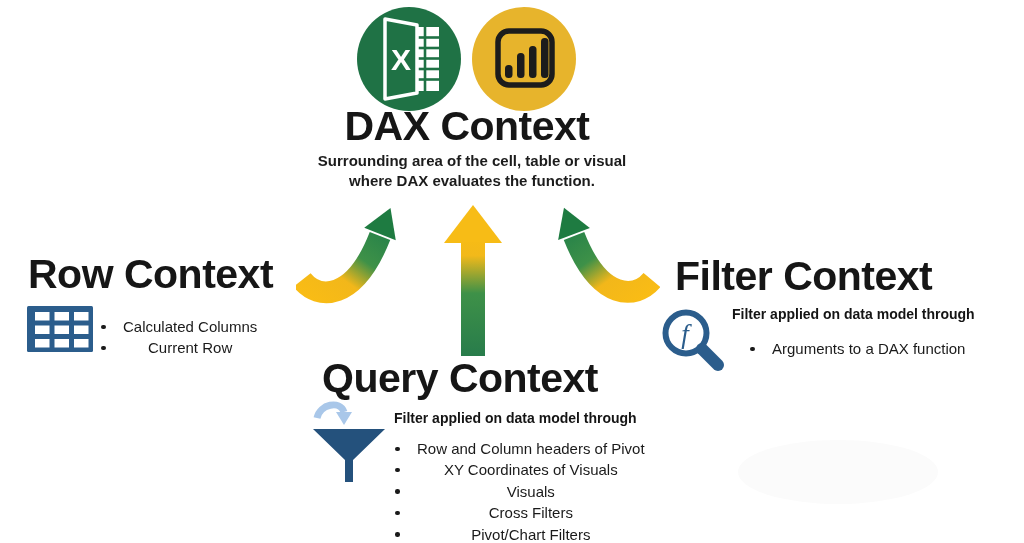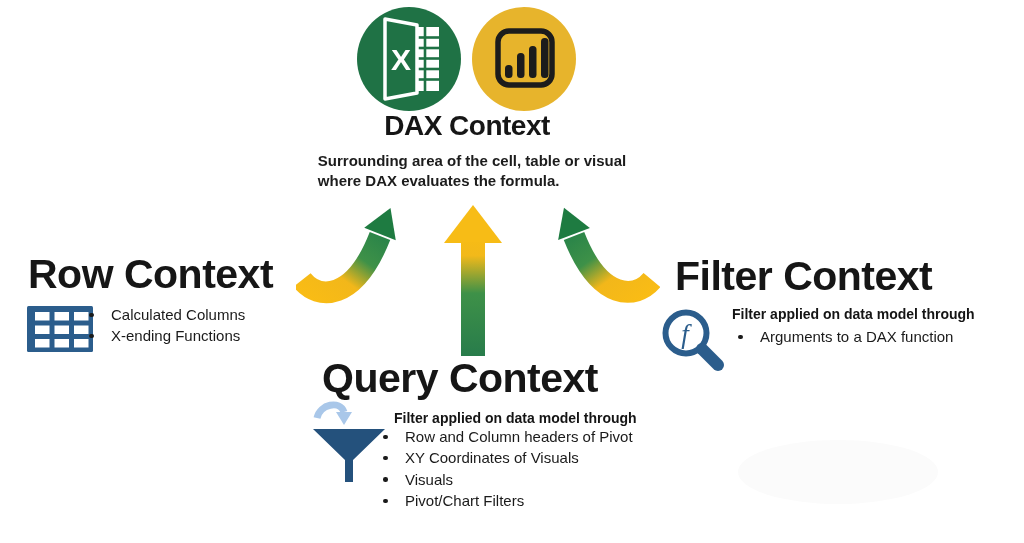--- a/index.html
+++ b/index.html
@@ -4,37 +4,37 @@
 <style>
   html,body{margin:0;padding:0;}
   body{
     width:1024px;height:543px;position:relative;background:#ffffff;
     font-family:"Liberation Sans",sans-serif;color:#1a1a1a;overflow:hidden;
   }
   .abs{position:absolute;}
   
   .dax-title{
     left:467px;top:104px;transform:translateX(-50%);
-    font-size:28px;font-weight:600;letter-spacing:-0.5px;line-height:44px;
+    font-size:41px;font-weight:600;letter-spacing:-0.5px;line-height:44px;
     white-space:nowrap;color:#161616;
   }
   .dax-sub{
     left:472px;top:151px;transform:translateX(-50%);
-    font-size:15px;font-weight:600;line-height:20px;
+    font-size:15px;font-weight:600;line-height:20px;text-align:center;
     white-space:nowrap;color:#1c1c1c;
   }
   
   .section-title{
     font-size:41px;font-weight:600;letter-spacing:-0.5px;line-height:44px;
     white-space:nowrap;color:#161616;
   }
   .lead{
     font-size:14px;font-weight:700;line-height:20px;white-space:nowrap;color:#141414;
   }
-  ul.blist{margin:0;padding:0;list-style:none;}
+  ul.blist{margin:12px;padding:0;list-style:none;text-align:center;}
   ul.blist li{
     position:relative;padding-left:25px;font-size:15px;line-height:21.4px;
     white-space:nowrap;color:#1a1a1a;
   }
   ul.blist li::before{
     content:"";position:absolute;left:3px;top:8.5px;width:4.5px;height:4.5px;
     border-radius:50%;background:#1a1a1a;
   }
   .watermark{
     left:738px;top:440px;width:200px;height:64px;border-radius:50%;
@@ -67,21 +67,21 @@
     <rect x="33" y="58" width="7.5" height="13" rx="3.5"></rect>
     <rect x="45" y="46" width="7.5" height="25" rx="3.5"></rect>
     <rect x="57" y="39" width="7.5" height="32" rx="3.5"></rect>
     <rect x="69" y="31" width="7.5" height="40" rx="3.5"></rect>
   </g>
 </svg>
 
 <div class="abs dax-title">DAX Context</div>
 <div class="abs dax-sub">
   <div>Surrounding area of the cell, table or visual</div>
-  <div>where DAX evaluates the formula.</div>
+  <div>where DAX evaluates the function.</div>
 </div>
 
 <svg class="abs" style="left:296px;top:200px" width="120" height="108" viewBox="0 0 120 108">
   <defs>
     <linearGradient id="lg-left" x1="0" y1="1" x2="1" y2="0">
       <stop offset="0" stop-color="#F9BC15"></stop>
       <stop offset="0.38" stop-color="#F2B71A"></stop>
       <stop offset="0.68" stop-color="#3E9148"></stop>
       <stop offset="1" stop-color="#2B8549"></stop>
     </linearGradient>
@@ -128,21 +128,21 @@
       <rect x="27.5" y="19.5" width="14.5" height="8.5"></rect>
       <rect x="47" y="19.5" width="14.5" height="8.5"></rect>
     <rect x="8" y="33" width="14.5" height="8.5"></rect>
       <rect x="27.5" y="33" width="14.5" height="8.5"></rect>
       <rect x="47" y="33" width="14.5" height="8.5"></rect>
   </g>
 </svg>
 
 <ul class="abs blist" style="left:86px;top:304px">
   <li>Calculated Columns</li>
-  <li>X-ending Functions</li>
+  <li>Current Row</li>
 </ul>
 
 <div class="abs section-title" style="left:675px;top:254px">Filter Context</div>
 
 <svg class="abs" style="left:658px;top:304px" width="84" height="70" viewBox="0 0 84 70">
   <circle cx="28" cy="29" r="20.5" fill="#ffffff" stroke="#2B5D8C" stroke-width="6"></circle>
   <line x1="44" y1="45" x2="60" y2="61" stroke="#2B5D8C" stroke-width="12" stroke-linecap="round"></line>
   <text x="27" y="39" font-size="27" font-style="italic" fill="#2B5D8C" text-anchor="middle" font-family="Liberation Serif, serif">f</text>
 </svg>
 
@@ -157,16 +157,17 @@
   <path d="M 5 20 C 8 6, 28 2, 32 14" fill="none" stroke="#A9C7E9" stroke-width="7"></path>
   <polygon points="24,14 40,14 32,27" fill="#A9C7E9"></polygon>
   <polygon points="1,31 73,31 41,62 41,84 33,84 33,62" fill="#24517C"></polygon>
 </svg>
 
 <div class="abs lead" style="left:394px;top:408px">Filter applied on data model through</div>
 <ul class="abs blist" style="left:380px;top:426px">
   <li>Row and Column headers of Pivot</li>
   <li>XY Coordinates of Visuals</li>
   <li>Visuals</li>
+  <li>Cross Filters</li>
   <li>Pivot/Chart Filters</li>
 </ul>
 
 <div class="abs watermark"></div>
 
 </body></html>

